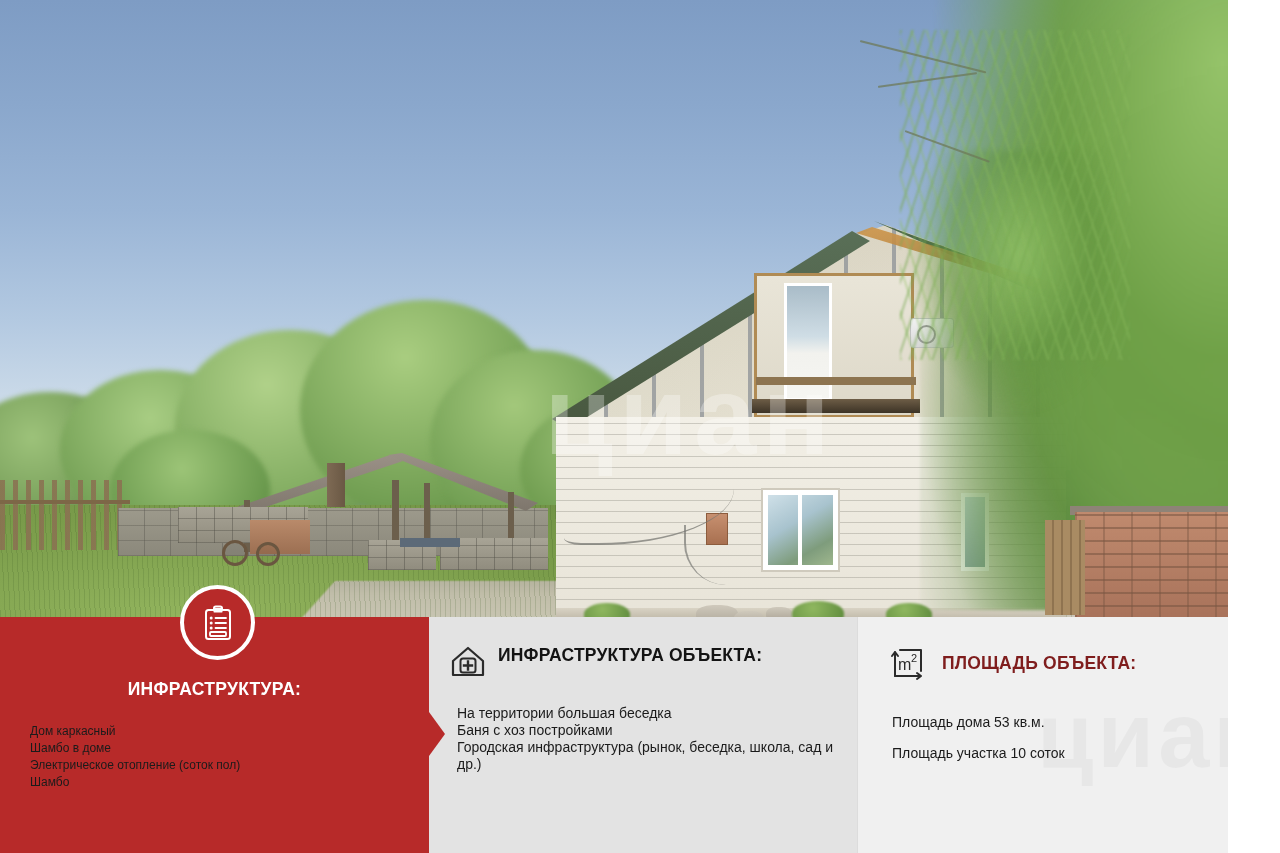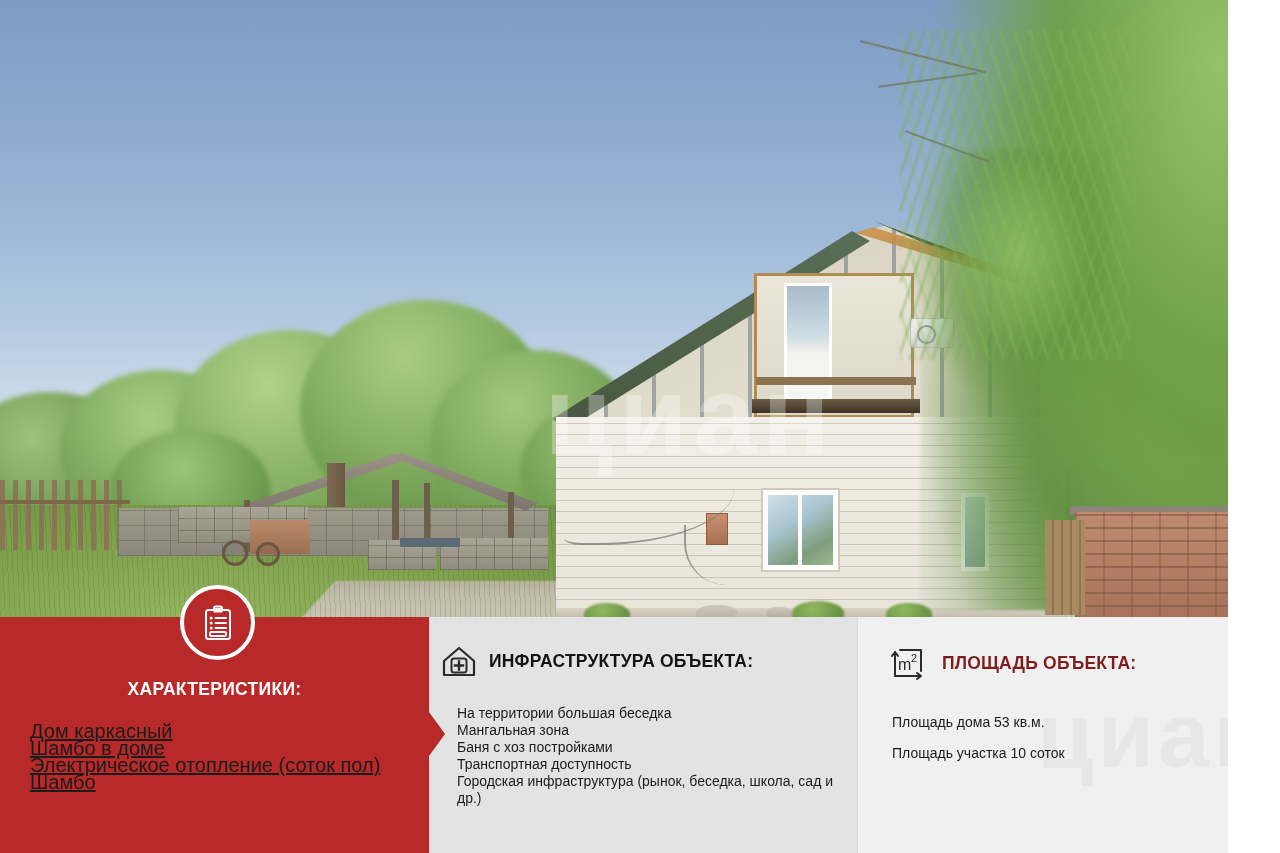--- a/index.html
+++ b/index.html
@@ -257,25 +257,25 @@
   .badge svg { display:block; }
   .panel-title {
     font-size:17.5px; font-weight:700; letter-spacing:.2px;
   }
   .left-title {
     position:absolute; left:0; top:62px; width:429px; text-align:center;
     color:#fff; font-size:17.5px; font-weight:700; letter-spacing:.3px;
   }
   .left-list {
     position:absolute; left:30px; top:106px; width:380px;
-    color:#1b1b1b; font-size:20px; line-height:17px;text-decoration:underline;
+    color:#1b1b1b; font-size:12px; line-height:17px;
   }
   .left-list div { white-space:nowrap; }
 
-  .mid-head { position:absolute; left:12px; top:28px; display:flex; align-items:center; gap:12px; }
+  .mid-head { position:absolute; left:21px; top:28px; display:flex; align-items:flex-start; gap:12px; }
   .mid-head .panel-title { color:#141414; }
   .mid-list {
     position:absolute; left:28px; top:88px; width:392px;
     color:#1b1b1b; font-size:14px; line-height:17px;
   }
 
   .right-head { position:absolute; left:31px; top:28px; display:flex; align-items:center; gap:14px; }
   .right-head .panel-title { color:#7f1d1d; }
   .right-list {
     position:absolute; left:35px; top:90px; width:370px;
@@ -372,21 +372,21 @@
     <div class="brick-cap"></div>
     <div class="brickwall"></div>
     <div class="wood-gate"></div>
 
     <div class="watermark">циан</div>
   </div>
 
   <div class="panels">
 
     <div class="panel-left">
-      <div class="left-title">ХАРАКТЕРИСТИКИ:</div>
+      <div class="left-title">ИНФРАСТРУКТУРА:</div>
       <div class="left-list">
         <div>Дом каркасный</div>
         <div>Шамбо в доме</div>
         <div>Электрическое отопление (соток пол)</div>
         <div>Шамбо</div>
       </div>
     </div>
 
     <div class="panel-mid">
       <div class="mid-head">
@@ -394,23 +394,21 @@
           <svg class="icon-svg" width="36" height="33" viewBox="0 0 36 33" fill="none">
             <path d="M3 16 L18 3 L33 16 L33 30 L3 30 Z" stroke="#2b2b2b" stroke-width="2.2" stroke-linejoin="round" fill="none"></path>
             <rect x="10.5" y="13.5" width="15" height="14" rx="2.5" stroke="#2b2b2b" stroke-width="2" fill="none"></rect>
             <path d="M18 16.5 V24.5 M14 20.5 H22" stroke="#2b2b2b" stroke-width="2.4" stroke-linecap="square"></path>
           </svg>
         </span>
         <span class="panel-title">ИНФРАСТРУКТУРА ОБЪЕКТА:</span>
       </div>
       <div class="mid-list">
         <div>На территории большая беседка</div>
-        <div>Мангальная зона</div>
         <div>Баня с хоз постройками</div>
-        <div>Транспортная доступность</div>
         <div>Городская инфраструктура (рынок, беседка, школа, сад и др.)</div>
       </div>
     </div>
     <div class="arrow-notch"></div>
 
     <div class="panel-right">
       <div class="right-head">
         <span>
           <svg class="icon-svg" width="40" height="36" viewBox="0 0 40 36" fill="none">
             <path d="M7 31 L7 7 M7 7 L4 11 M7 7 L10 11" stroke="#2b2b2b" stroke-width="2" stroke-linecap="round" stroke-linejoin="round"></path>

